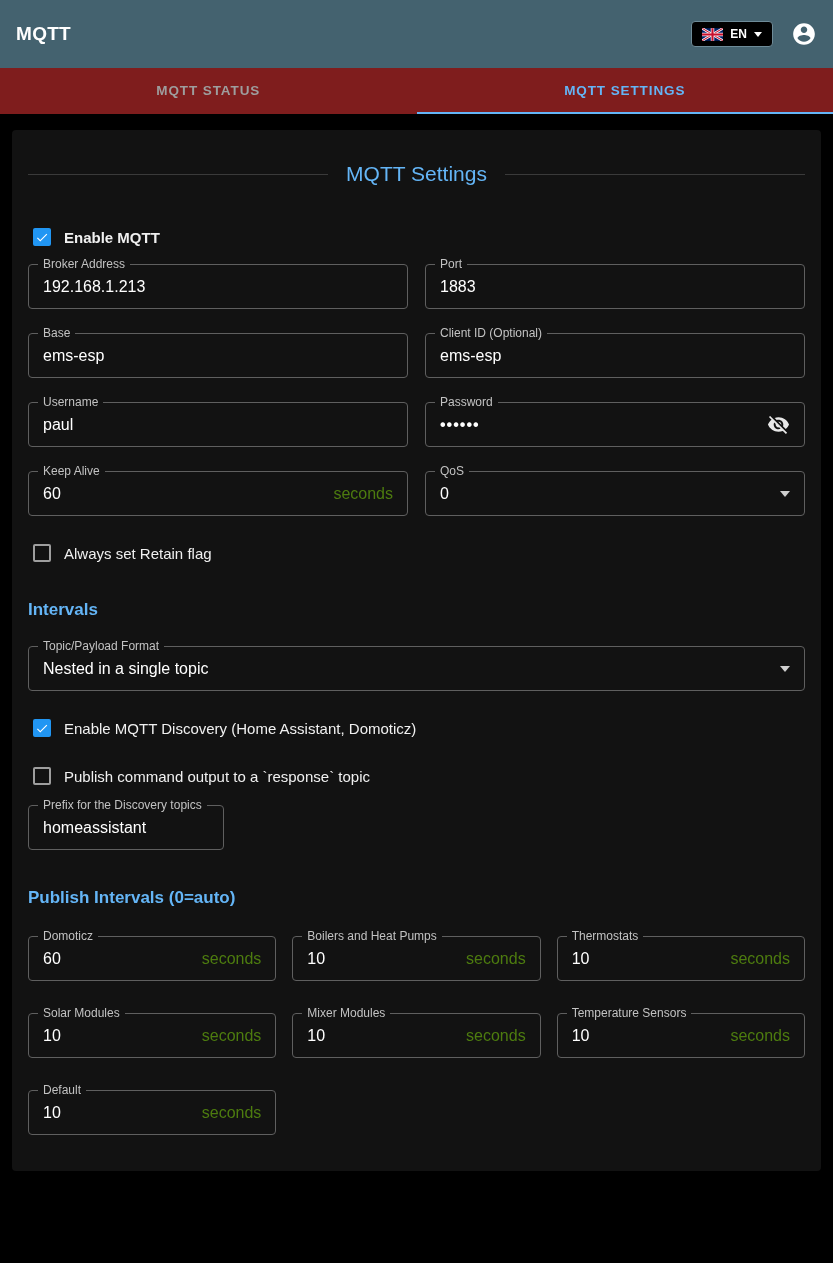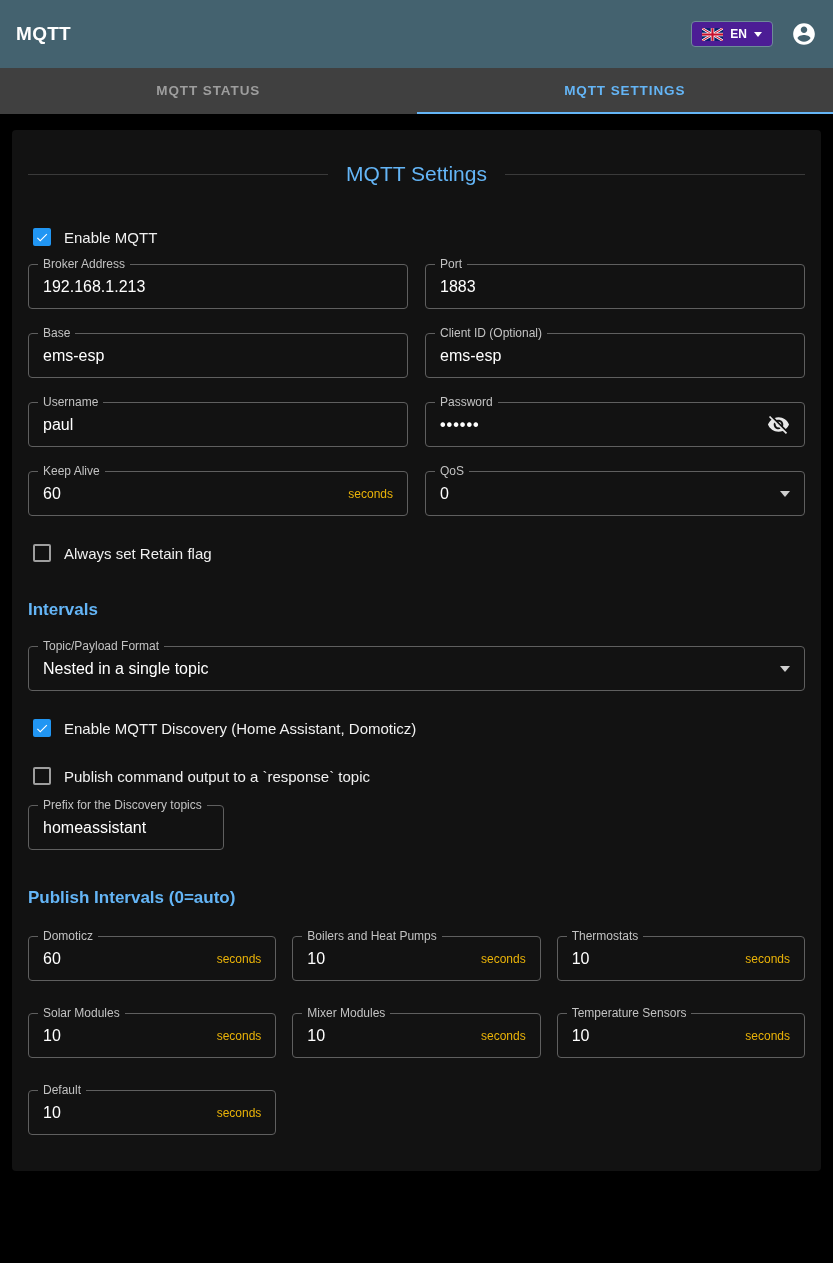--- a/index.html
+++ b/index.html
@@ -13,30 +13,30 @@
   
   .appbar {
     height: 68px; background: #44626f;
     display: flex; align-items: center; justify-content: space-between;
     padding: 0 16px;
   }
   .appbar-title { font-size: 19px; font-weight: 700; letter-spacing: .3px; }
   .appbar-right { display: flex; align-items: center; gap: 18px; }
   .lang-btn {
     display: flex; align-items: center; gap: 7px;
-    background: #4c1d95; border: 1px solid #6e8b98; border-radius: 4px;
+    background: #000000; border: 1px solid #6e8b98; border-radius: 4px;
     padding: 5px 10px; color: #fff; font-size: 12px; font-weight: 700;
     cursor: pointer; font-family: inherit;
   }
   .flag { display: flex; border-radius: 1px; overflow: hidden; }
   .caret { width: 0; height: 0; border-left: 4.5px solid transparent; border-right: 4.5px solid transparent; border-top: 5.5px solid #fff; }
   .icon-plain-btn { background: none; border: none; padding: 0; cursor: pointer; display: flex; }
 
   
-  .tabs { display: flex; height: 46px; background: #404040; }
+  .tabs { display: flex; height: 46px; background: #7f1d1d; }
   .tab {
     flex: 1; display: flex; align-items: center; justify-content: center;
     font-size: 13.5px; font-weight: 600; letter-spacing: .9px;
     color: #9e9e9e; cursor: pointer; border-bottom: 2px solid transparent;
     text-transform: uppercase;
   }
   .tab.active { color: #64b5f6; border-bottom-color: #64b5f6; }
 
   
   .card { background: #121212; margin: 16px 12px 0; border-radius: 4px; padding: 18px 16px 36px; }
@@ -65,21 +65,21 @@
     position: relative; height: 45px;
     border: 1px solid #5f5f5f; border-radius: 4px;
     display: flex; align-items: center; padding: 0 14px; cursor: text;
   }
   .field-label {
     position: absolute; top: -8px; left: 9px;
     background: #121212; padding: 0 5px;
     font-size: 12px; line-height: 14px; color: #c2c2c2; white-space: nowrap;
   }
   .field-value { font-size: 16px; color: #fff; white-space: nowrap; }
-  .field-suffix { margin-left: auto; font-size: 12px; color: #eab308; padding-left: 8px; }
+  .field-suffix { margin-left: auto; font-size: 16px; color: #4d7c0f; padding-left: 8px; }
   .select { cursor: pointer; }
   .sel-arrow { margin-left: auto; width: 0; height: 0; border-left: 5.5px solid transparent; border-right: 5.5px solid transparent; border-top: 6px solid #cfcfcf; }
   .field .icon-right { margin-left: auto; background: none; border: none; cursor: pointer; display: flex; padding: 0; }
 
   .discovery-row { display: flex; gap: 16px; margin: 16px 0 24px; }
   .prefix-field { width: 196px; }
   .entity-field { width: 258px; }
   .entity-field .field-value { font-size: 15px; }
   .entity-field .sel-arrow { margin-left: 10px; }
 
@@ -126,21 +126,21 @@
 </nav>
 
 <main class="card">
 
   <div class="title-row">
     <span class="line"></span>
     <h1 class="page-heading">MQTT Settings</h1>
     <span class="line"></span>
   </div>
 
-  <label class="check-row" style="margin-bottom:10px;">
+  <label class="check-row" style="margin-bottom:10px;font-weight:bold;">
     <span class="checkbox checked">
       <svg viewBox="0 0 24 24" width="15" height="15">
           <path fill="#fff" d="M9 16.2L4.8 12l-1.4 1.4L9 19 21 7l-1.4-1.4z"></path>
         </svg>
     </span>
     <span class="check-label">Enable MQTT</span>
   </label>
 
   <div class="row">
     <div class="field">

